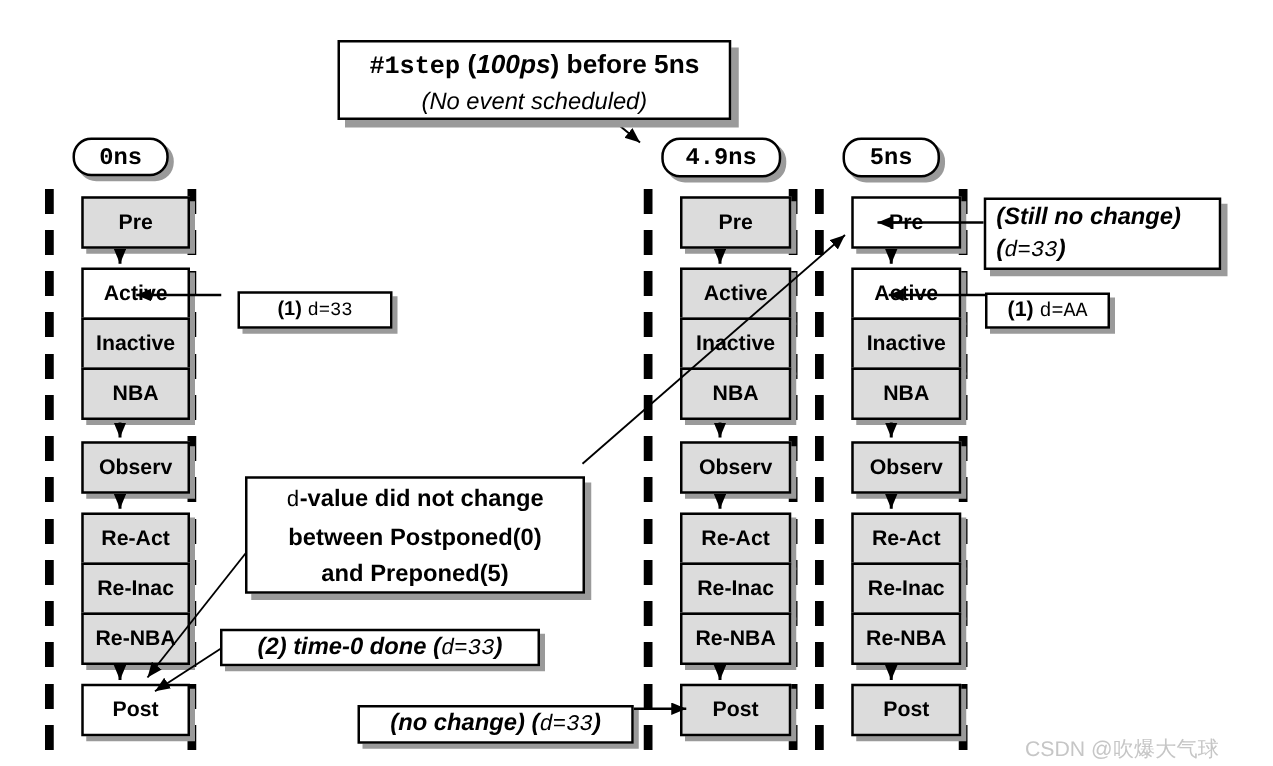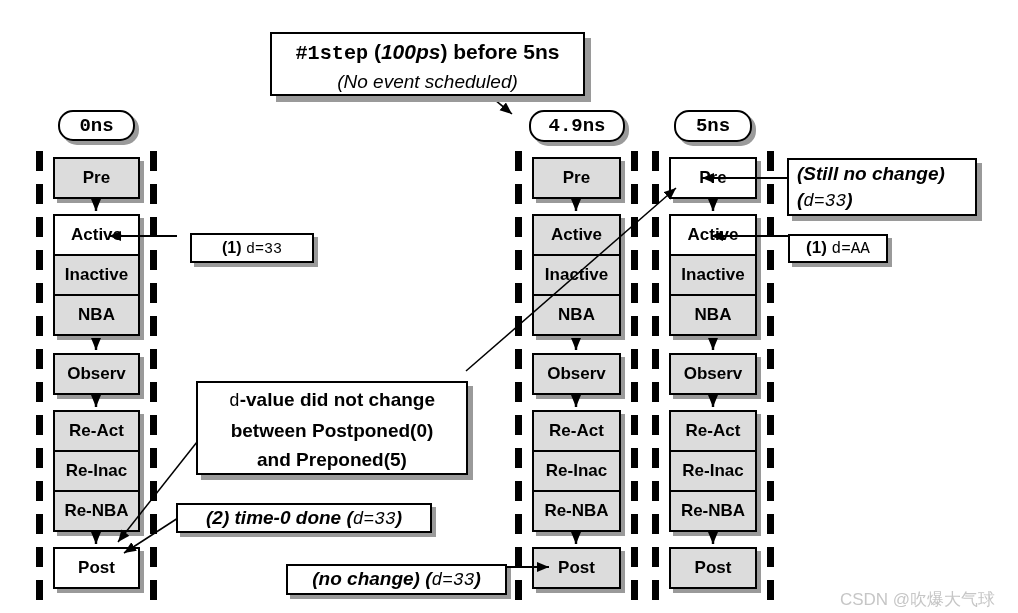--- a/index.html
+++ b/index.html
@@ -33,23 +33,23 @@
   #note-still{left:787px;top:146px;width:190px;height:58px;font-size:19px;line-height:26px;
         padding:1px 0 0 8px;}
   #note-mid{left:196px;top:369px;width:272px;height:94px;font-size:19px;line-height:29px;padding-top:2px;}
   #note-time0{left:176px;top:491px;width:256px;height:30px;box-shadow:4px 4px 0 #9a9a9a;
         font-size:19px;line-height:25px;}
   #note-nochange{left:286px;top:552px;width:221px;height:31px;box-shadow:4px 4px 0 #9a9a9a;
         font-size:19px;line-height:26px;}
   #overlay{position:absolute;left:0;top:0;width:1018px;height:613px;z-index:5;pointer-events:none;}
   .abox{z-index:6;margin-top:12px;}
   .tlabel{z-index:4;border-radius:15px;}
-  .region{z-index:3;}
+  .region{z-index:3;margin-left:12px;}
   .vdash{z-index:1;}
-  #watermark{position:absolute;left:820px;top:588px;width:195px;text-align:center;
+  #watermark{position:absolute;left:820px;top:588px;width:195px;text-align:left;
         font-size:17px;color:#c6c6c6;z-index:2;}
 </style>
 </head>
 <body>
 
 <div class="canvas">
 
   <div class="abox" id="top-note">
     <div class="line c l1"><span class="seg-mb">#1step</span><span class="seg-b"> (</span><span class="seg-bi">100ps</span><span class="seg-b">) </span><span class="seg-b">before 5ns</span></div>
     <div class="line c l2"><span class="seg-i">(No event scheduled)</span></div>

